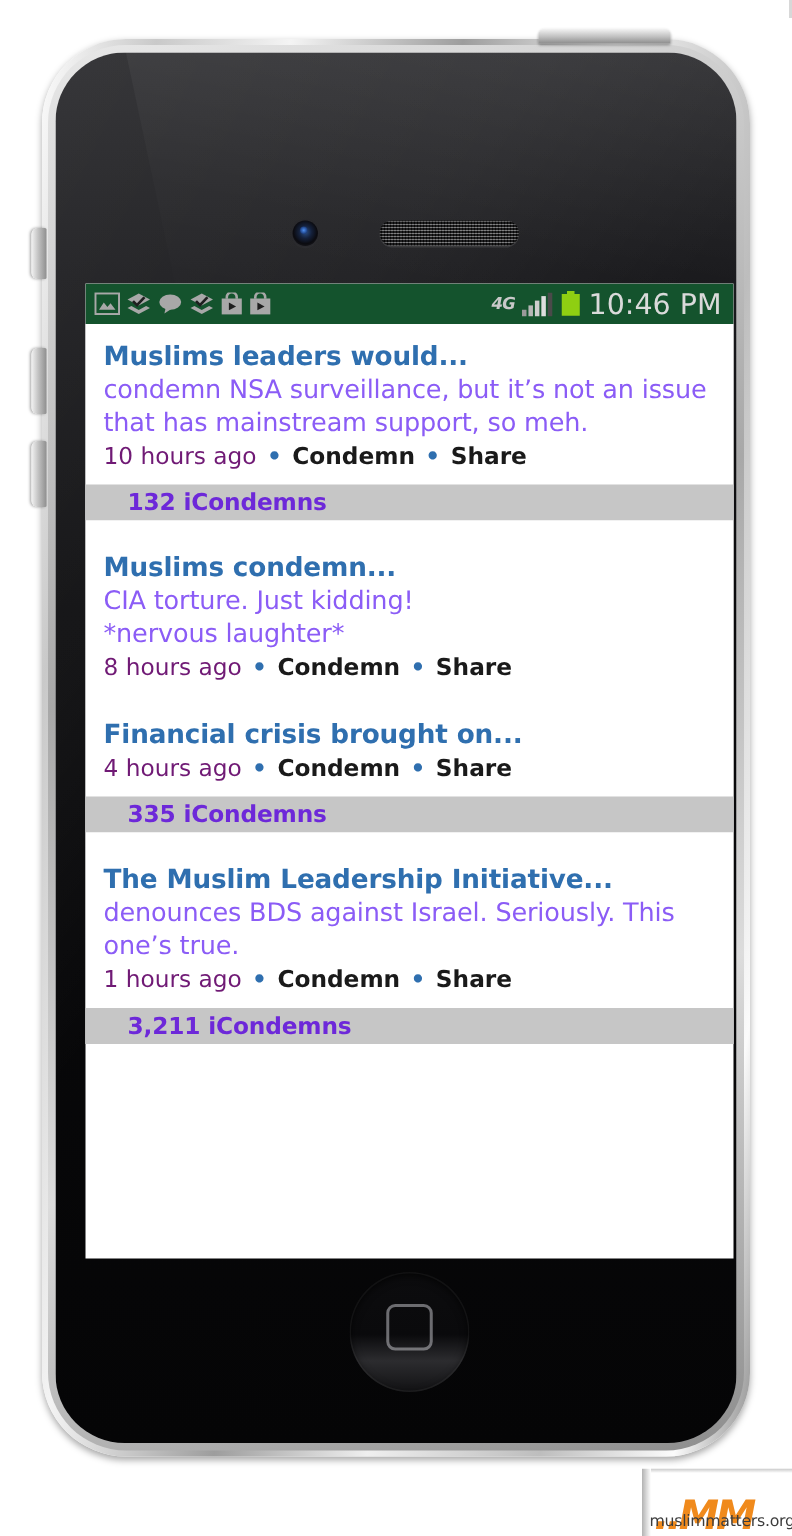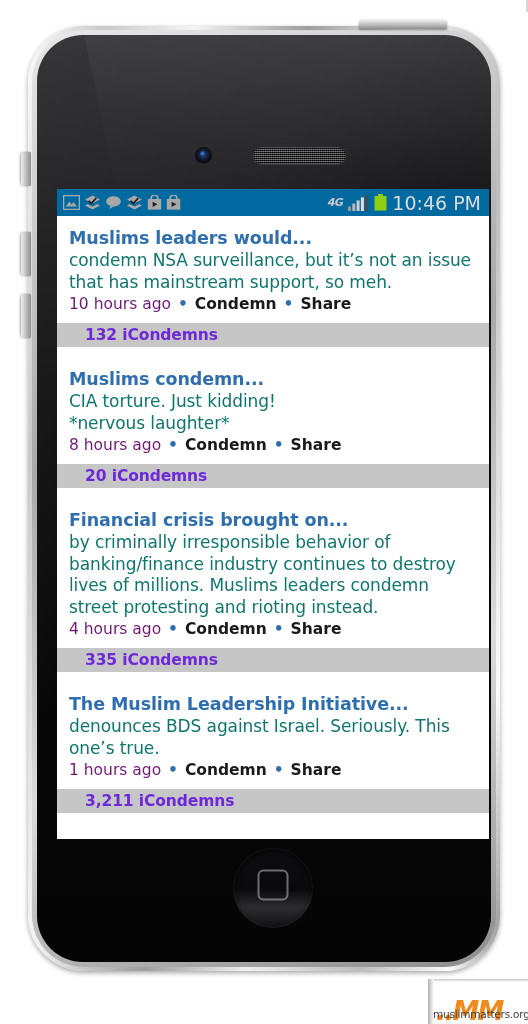--- a/index.html
+++ b/index.html
@@ -133,21 +133,21 @@
     top: 154px;
     width: 432px;
     height: 650px;
     background: #ffffff;
     overflow: hidden;
   }
 
   
   #status-bar {
     height: 27px;
-    background: #0369a1;
+    background: #14532d;
     display: flex;
     align-items: center;
     padding: 0 7px 0 6px;
     box-sizing: border-box;
   }
   #status-left {
     display: flex;
     align-items: center;
     gap: 4px;
   }
@@ -184,21 +184,21 @@
   }
   .post-headline {
     color: #2f6faf;
     font-weight: bold;
     font-size: 17.5px;
     line-height: 21px;
     margin: 0 0 1px 0;
     letter-spacing: -0.1px;
   }
   .post-text {
-    color: #0f766e;
+    color: #8b5cf6;
     font-size: 17px;
     line-height: 21.5px;
     margin: 0;
     letter-spacing: -0.1px;
   }
   .post-meta {
     font-size: 15.5px;
     line-height: 21px;
     margin-top: 1px;
     white-space: nowrap;
@@ -361,29 +361,25 @@
               <span class="condemn-count">132 iCondemns</span>
             </div>
           </div>
           <div class="post-gap"></div>
           <div class="post">
             <div class="post-body">
               <div class="post-headline">Muslims condemn...</div>
               <div class="post-text">CIA torture. Just kidding!<br>*nervous laughter*</div>
               <div class="post-meta"><span class="meta-time">8 hours ago</span> <span class="meta-dot">•</span> <span class="meta-action">Condemn</span> <span class="meta-dot">•</span> <span class="meta-action">Share</span></div>
             </div>
-            <div class="condemn-bar">
-              <span class="condemn-count">20 iCondemns</span>
-            </div>
           </div>
           <div class="post-gap"></div>
           <div class="post">
             <div class="post-body">
               <div class="post-headline">Financial crisis brought on...</div>
-              <div class="post-text">by criminally irresponsible behavior of banking/finance industry continues to destroy lives of millions. Muslims leaders condemn street protesting and rioting instead.</div>
               <div class="post-meta"><span class="meta-time">4 hours ago</span> <span class="meta-dot">•</span> <span class="meta-action">Condemn</span> <span class="meta-dot">•</span> <span class="meta-action">Share</span></div>
             </div>
             <div class="condemn-bar">
               <span class="condemn-count">335 iCondemns</span>
             </div>
           </div>
           <div class="post-gap"></div>
           <div class="post">
             <div class="post-body">
               <div class="post-headline">The Muslim Leadership Initiative...</div>

